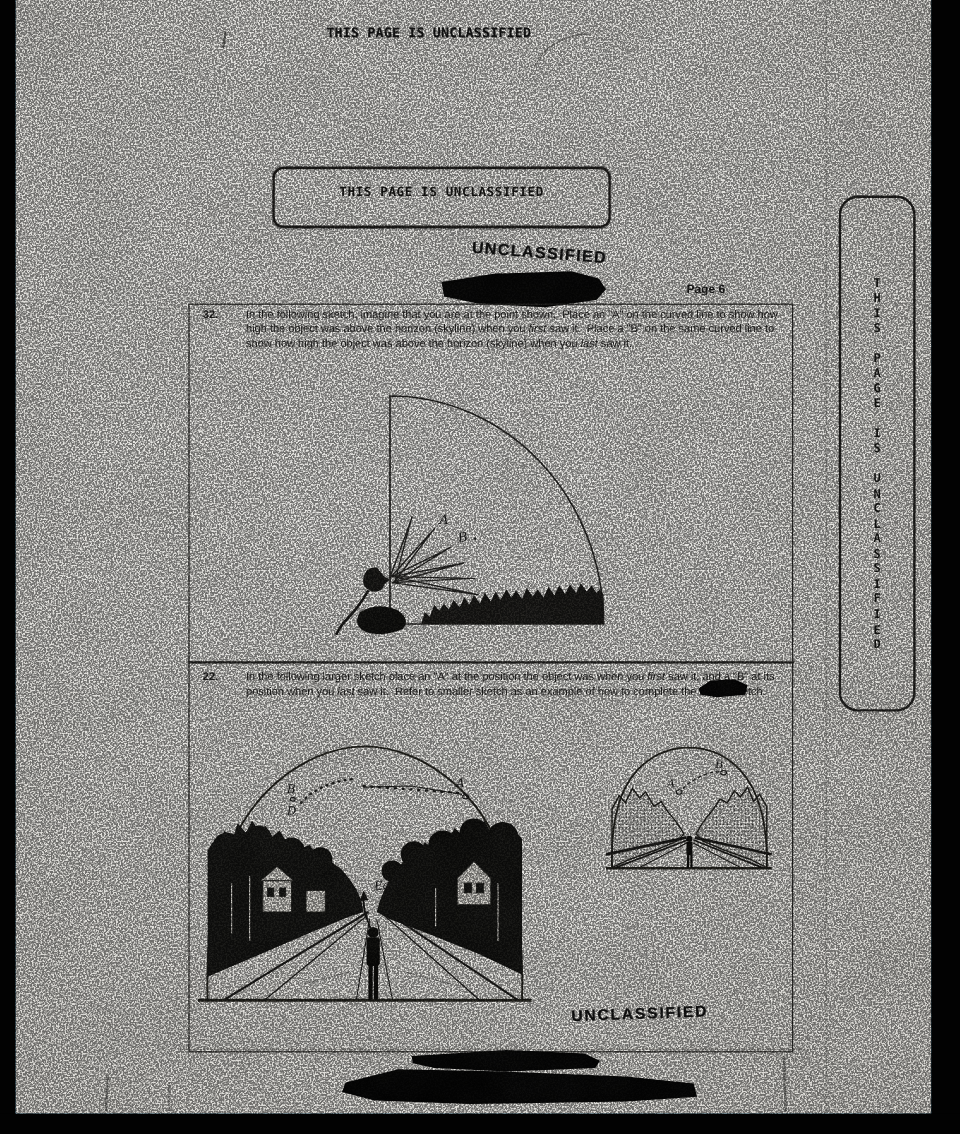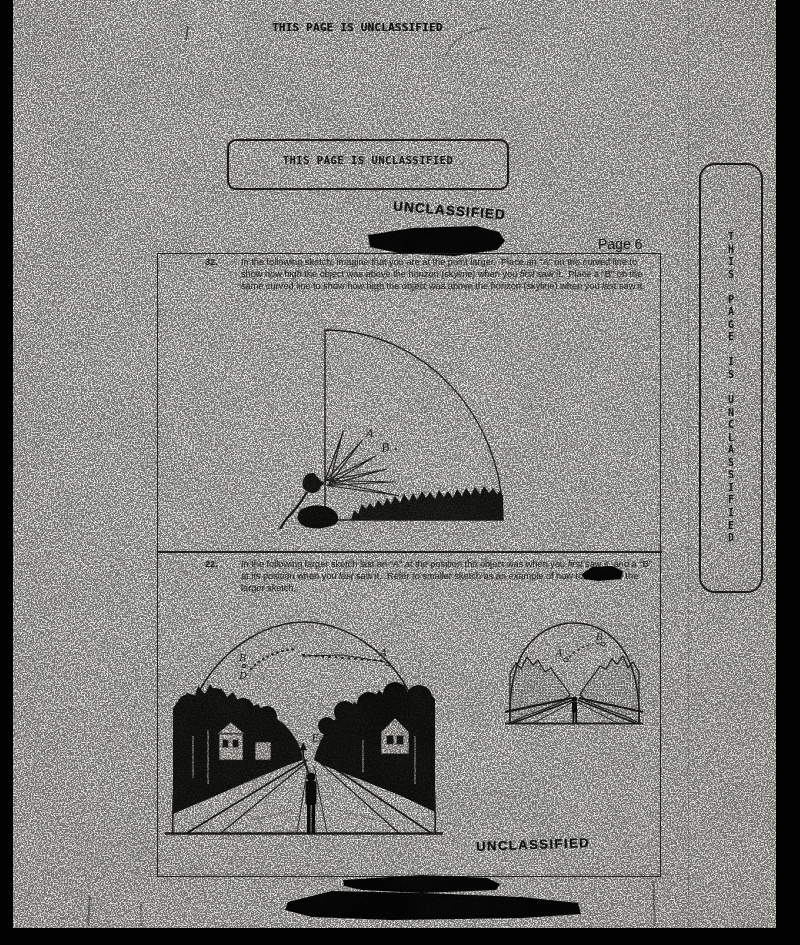--- a/index.html
+++ b/index.html
@@ -24,31 +24,31 @@
              box-shadow:0 0 1px rgba(30,30,30,.6);}
   .stamp-box-label{position:absolute;left:0;right:0;top:13px;text-align:center;
              font-family:"DejaVu Sans Mono",monospace;font-weight:bold;font-size:10.5px;
              letter-spacing:0.5px;color:#1a1917;}
   
   .stamp{position:absolute;font-family:"Liberation Sans",sans-serif;font-weight:bold;color:#141414;}
   .stamp-top{left:393px;top:203px;font-size:13.5px;letter-spacing:1.1px;
              transform:rotate(4.5deg);text-shadow:0.5px 0 0 rgba(18,18,18,.5);}
   .stamp-bottom{left:476px;top:837px;font-size:13px;letter-spacing:1.5px;
              transform:rotate(-2deg);text-shadow:0.5px 0 0 rgba(18,18,18,.5);}
-  .page-number{position:absolute;left:598px;top:236px;font-size:14px;font-weight:normal;color:#1b1b1b;}
+  .page-number{position:absolute;left:572px;top:236px;font-size:10px;font-weight:bold;color:#1b1b1b;}
 
   
   .content-box{position:absolute;left:157px;top:253px;width:502px;height:622px;
                border:1.5px solid #2c2b29;}
   .divider{position:absolute;left:157px;top:551px;width:505px;height:1.8px;background:#2c2b29;}
 
   .question{position:absolute;display:flex;font-size:9.2px;line-height:11.9px;color:#242322;}
   .q32{left:169px;top:257px;width:482px;}
   .q33{left:169px;top:559px;width:484px;}
-  .q-num{width:36px;flex:none;font-weight:bold;margin-left:36px;}
+  .q-num{width:36px;flex:none;font-weight:bold;}
   .q-text{flex:1;white-space:pre-wrap;}
   .q-text i{font-style:italic;}
 
   .fig{position:absolute;}
   .fig32{left:276px;top:310px;}
   .fig33L{left:163px;top:614px;}
   .fig33S{left:503px;top:614px;}
   .hand{font-family:"DejaVu Serif",serif;font-style:italic;fill:#1b1b1b;}
 
   .redaction{position:absolute;}
@@ -91,21 +91,21 @@
   <svg class="redaction" style="left:358px;top:224px" width="152" height="38">
     <path d="M10,11 L55,4 L118,2 L141,8 L147,17 L139,26 L96,32 L40,29 L12,23 Z" fill="#060606"></path>
   </svg>
   <div class="page-number">Page 6</div>
 
   <div class="content-box"></div>
   <div class="divider"></div>
 
   <div class="question q32">
     <div class="q-num">32.</div>
-    <div class="q-text"><span>In the following sketch, imagine that you are at the point larger.  Place an "A" on the curved line to show how high the object was above the horizon (skyline) when you </span><i>first</i><span> saw it.  Place a "B" on the same curved line to show how high the object was above the horizon (skyline) when you </span><i>last</i><span> saw it.</span></div>
+    <div class="q-text"><span>In the following sketch, imagine that you are at the point shown.  Place an "A" on the curved line to show how high the object was above the horizon (skyline) when you </span><i>first</i><span> saw it.  Place a "B" on the same curved line to show how high the object was above the horizon (skyline) when you </span><i>last</i><span> saw it.</span></div>
   </div>
 
   <svg class="fig fig32" width="236" height="222" viewBox="0 0 236 222">
     <g fill="none" stroke="#2a2927" stroke-width="1.4">
       <path d="M49,210 L49,20 C147,20 227,105 227,210 Z"></path>
     </g>
     <g>
       <path d="M75,210 L78,200 L82,204 L86,194 L90,199 L94,193 L98,198 L102,190 L107,196 L111,188 L115,194 L119,186 L124,193 L128,184 L133,191 L137,183 L141,190 L146,181 L150,188 L154,182 L159,189 L163,180 L168,187 L172,181 L177,188 L181,179 L186,186 L190,178 L195,185 L199,177 L204,184 L208,176 L213,183 L217,178 L221,184 L224,181 L227,186 L227,210 Z" fill="#1d1c1a"></path>
       <circle cx="88" cy="205" r="5" fill="#1d1c1a"></circle>
       <circle cx="120" cy="206" r="4" fill="#1d1c1a"></circle>
@@ -125,21 +125,21 @@
       <polyline points="50.6,175.5 119,185 51.4,170.5"></polyline>
       <path d="M66,125 L67.5,120.5 M84,133 L86.5,130 M96,148 L99.5,146 M107,160 L111,159 M116,172 L120,172 M119,185 L123,185.7"></path>
     </g>
     <text class="hand" x="90" y="127" font-size="11">A</text>
     <text class="hand" x="106" y="142" font-size="11" transform="rotate(-8 106 142)">B</text>
     <circle cx="120" cy="139" r="1" fill="#1b1b1b"></circle>
   </svg>
 
   <div class="question q33">
     <div class="q-num">22.</div>
-    <div class="q-text"><span>In the following larger sketch last an "A" at the position the object was when you </span><i>first</i><span> saw it, and a "B" at its position when you </span><i>last</i><span> saw it.  Refer to smaller sketch as an example of how to complete the larger sketch.</span></div>
+    <div class="q-text"><span>In the following larger sketch place an "A" at the position the object was when you </span><i>first</i><span> saw it, and a "B" at its position when you </span><i>last</i><span> saw it.  Refer to smaller sketch as an example of how to complete the larger sketch.</span></div>
   </div>
   <svg class="redaction" style="left:578px;top:563px" width="48" height="22">
     <path d="M4,11 L14,4 L34,3 L45,8 L43,16 L20,18 L6,16 Z" fill="#060606"></path>
   </svg>
 
   <svg class="fig fig33L" width="300" height="234" viewBox="0 0 300 234">
     <g fill="none" stroke="#26251f" stroke-width="1.6">
       <path d="M10,219 C8,150 20,85 60,45 C85,20 115,8 141,8 C167,8 197,20 222,45 C262,85 274,150 272,219"></path>
       <path d="M2,219.5 L280,219.5" stroke-width="2.4"></path>
     </g>

